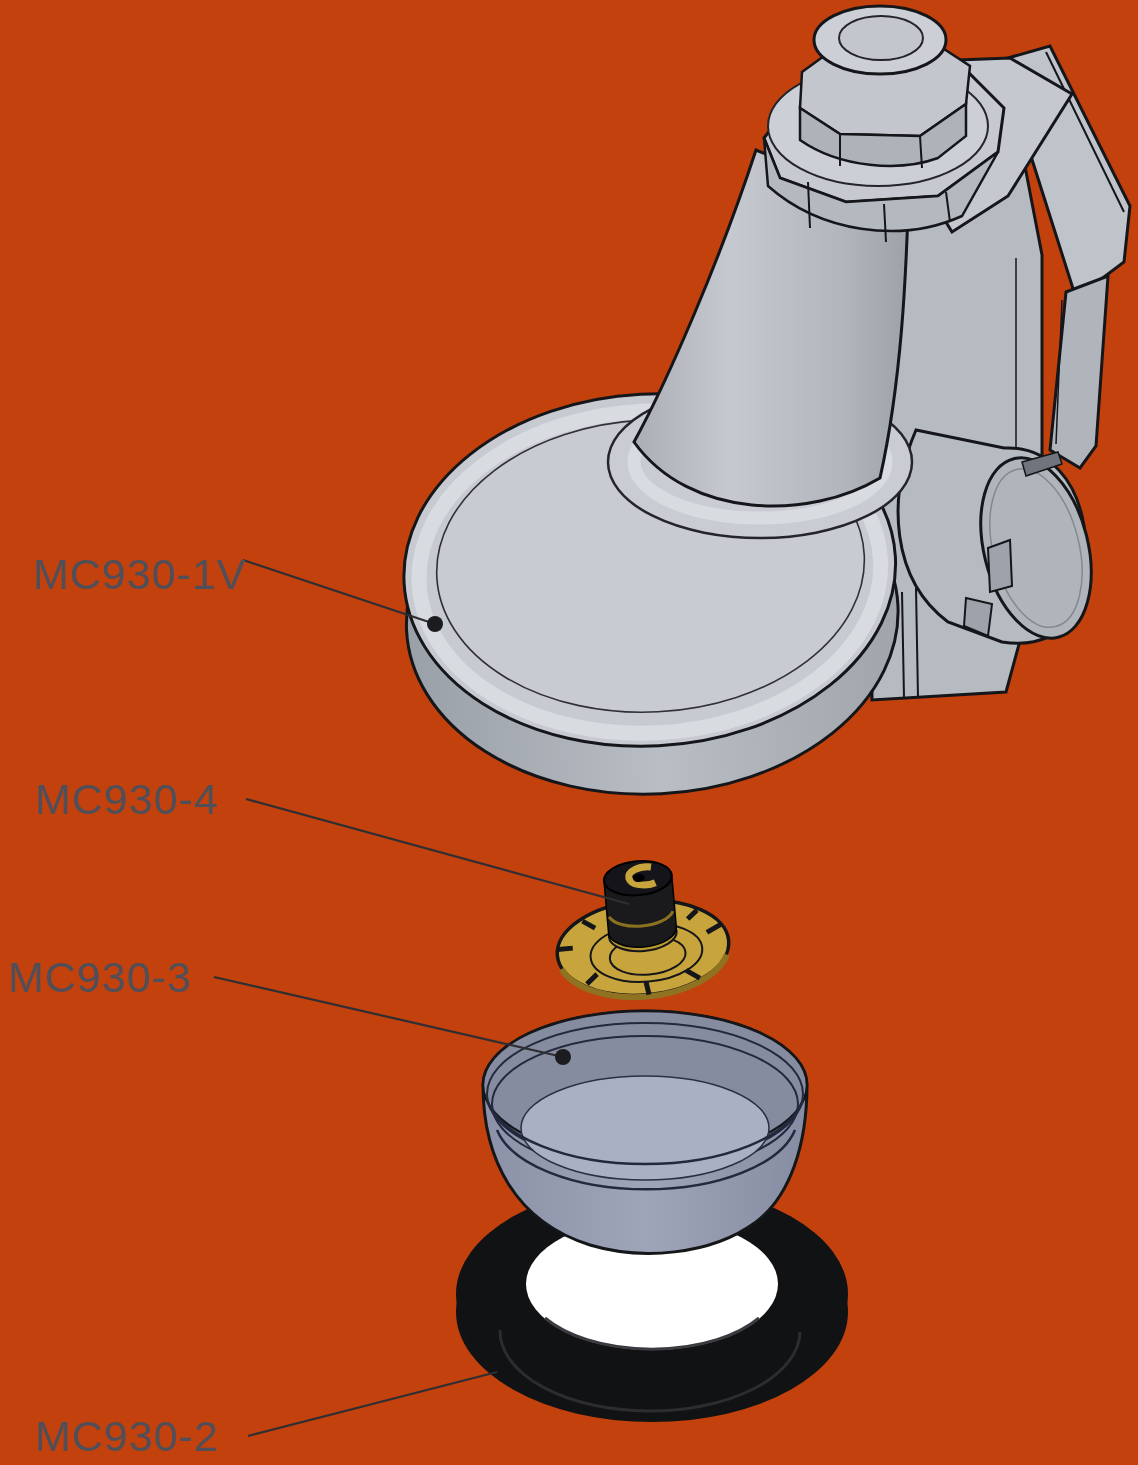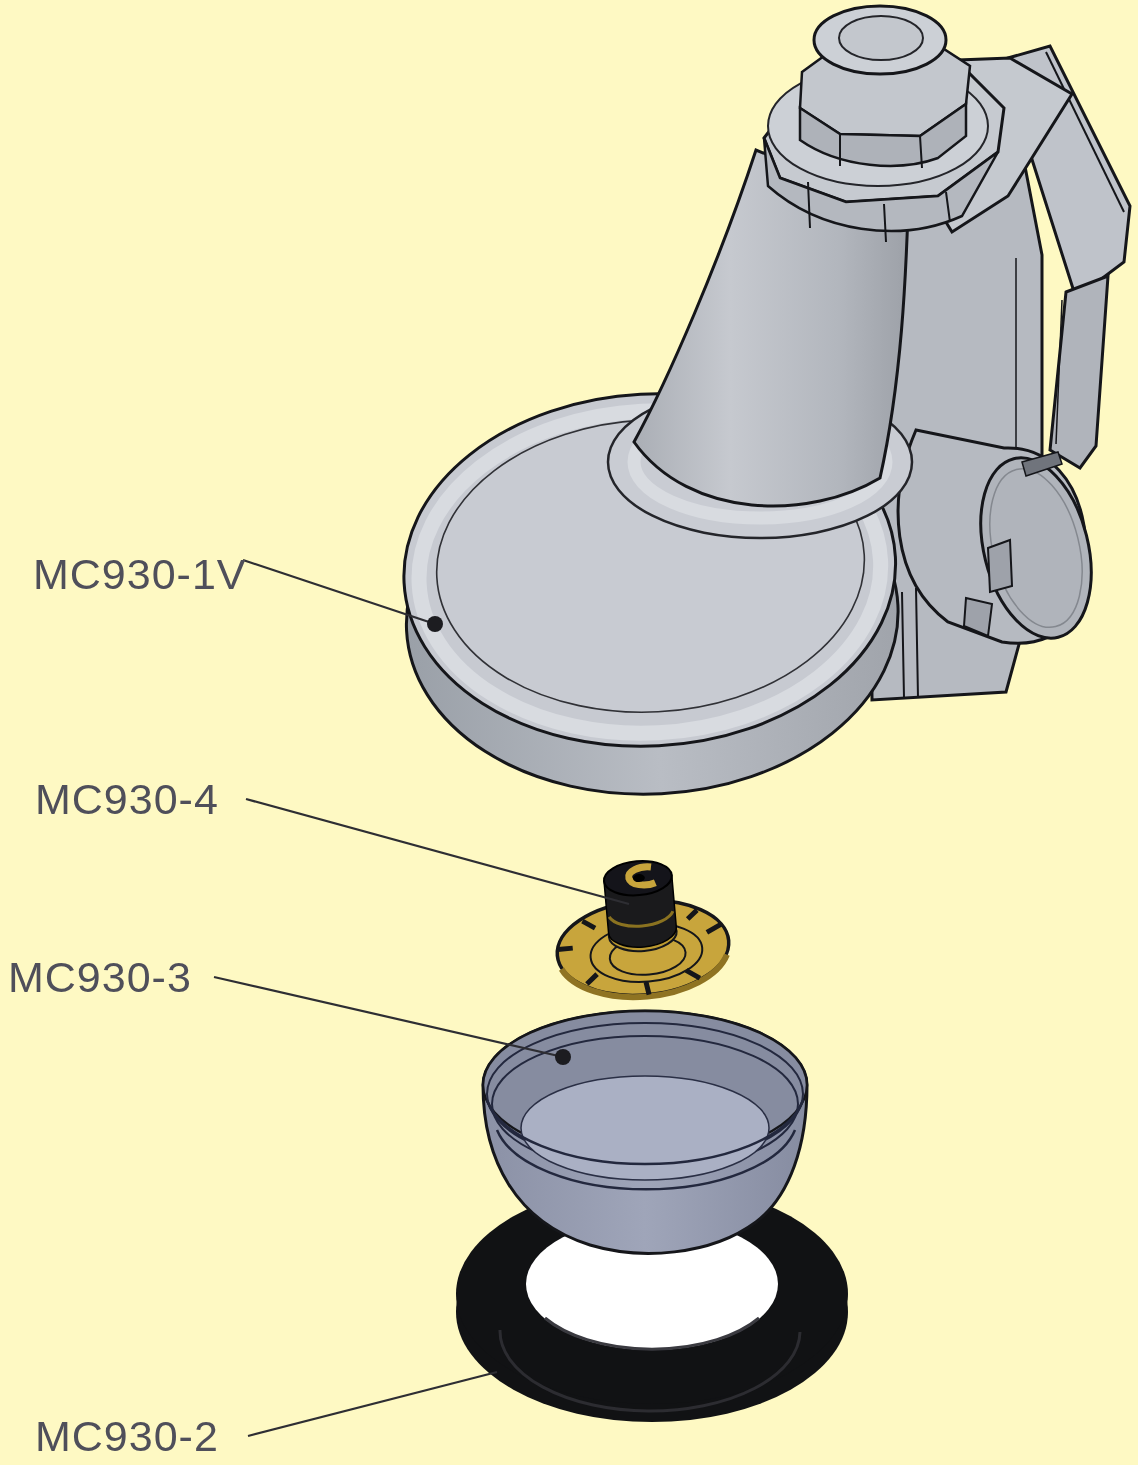--- a/index.html
+++ b/index.html
@@ -1,16 +1,16 @@
 <!DOCTYPE html>
 <html><head>
 <meta charset="utf-8">
 <style>
   html,body{margin:0;padding:0;background:#ffffff;}
-  .stage{position:relative;width:1138px;height:1465px;background:#fef9c3;overflow:hidden;
+  .stage{position:relative;width:1138px;height:1465px;background:#c2410c;overflow:hidden;
          font-family:"Liberation Sans", sans-serif;}
   svg{display:block;}
   .part-label{font-family:"Liberation Sans", sans-serif;font-size:43px;letter-spacing:1px;}
   path,ellipse,line,circle{vector-effect:non-scaling-stroke;}
 </style>
 </head>
 <body>
 
 <div class="stage">
 <svg width="1138" height="1465" viewBox="0 0 1138 1465">

